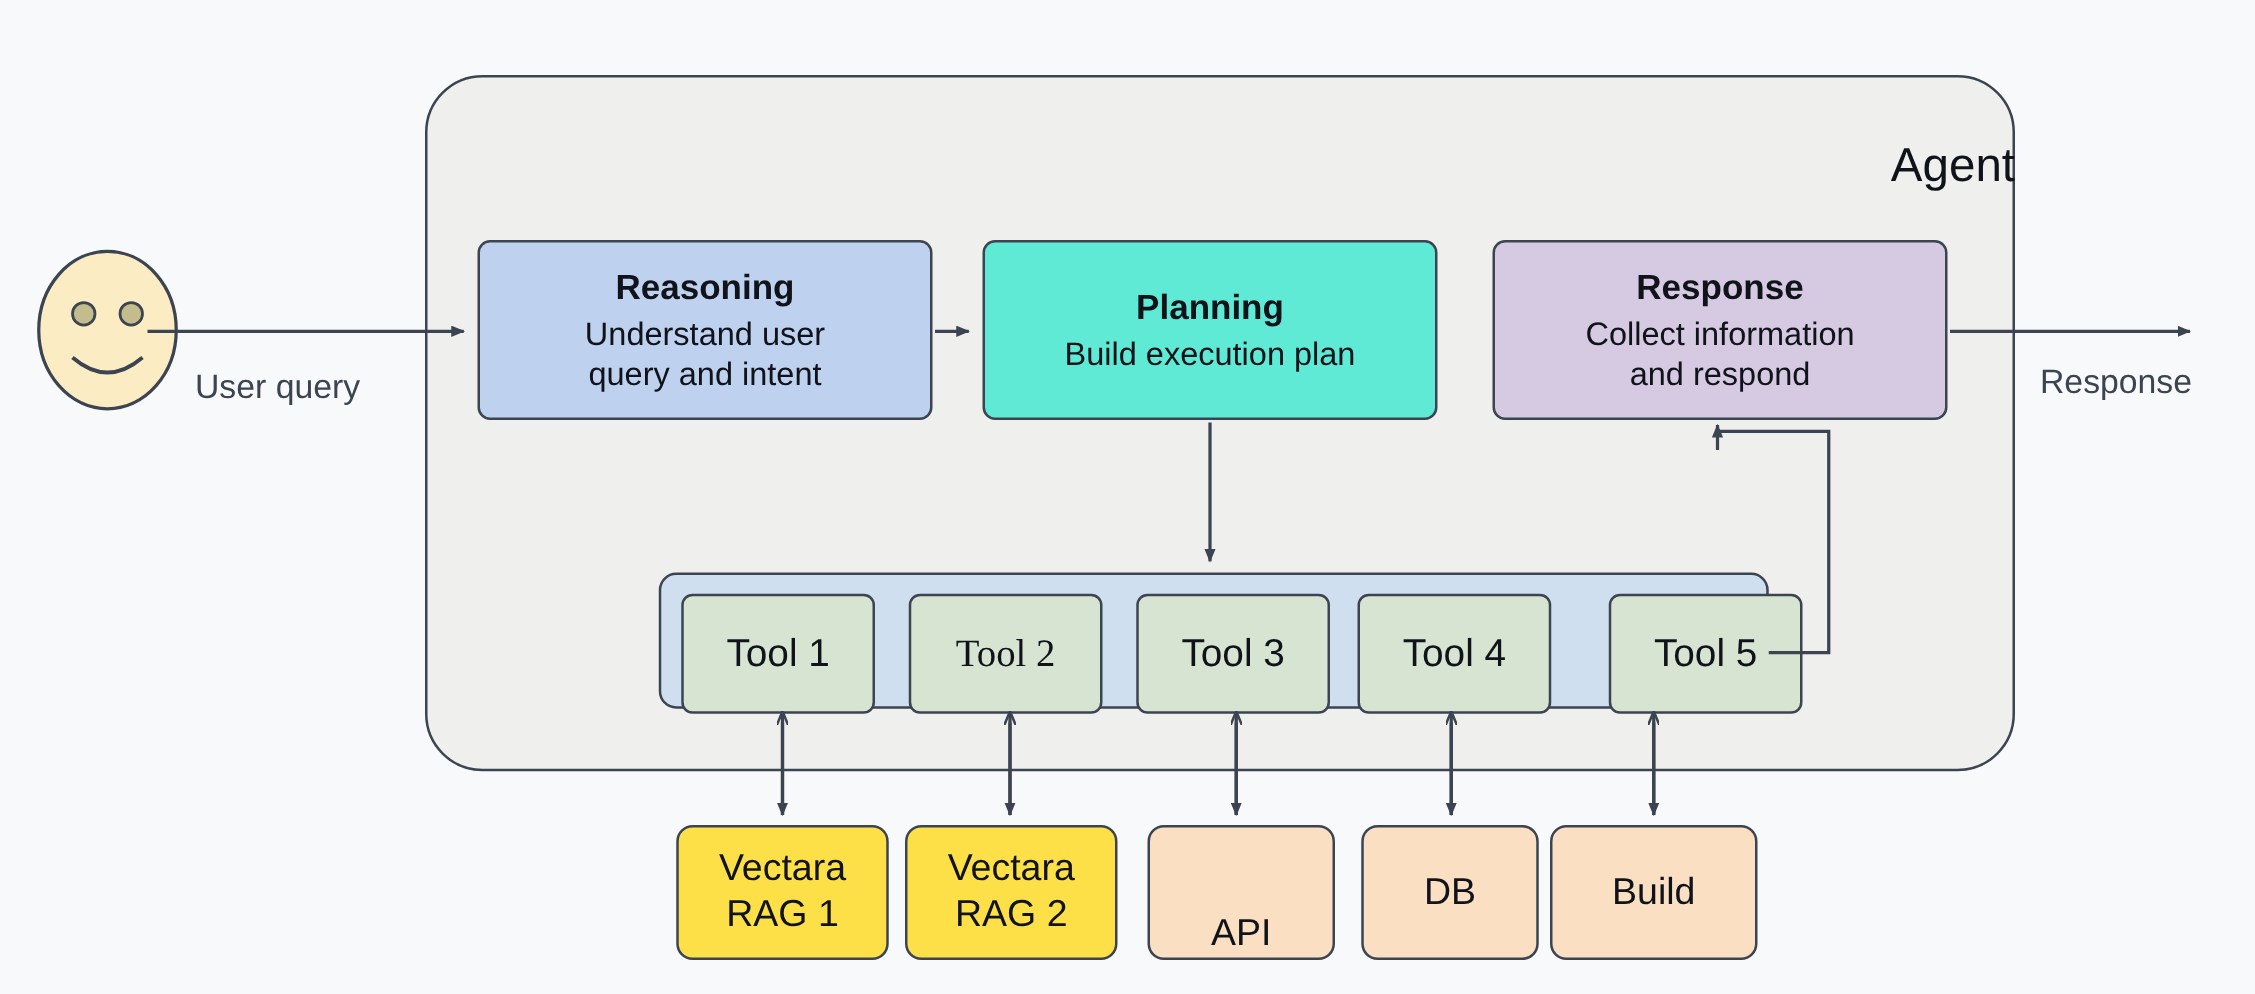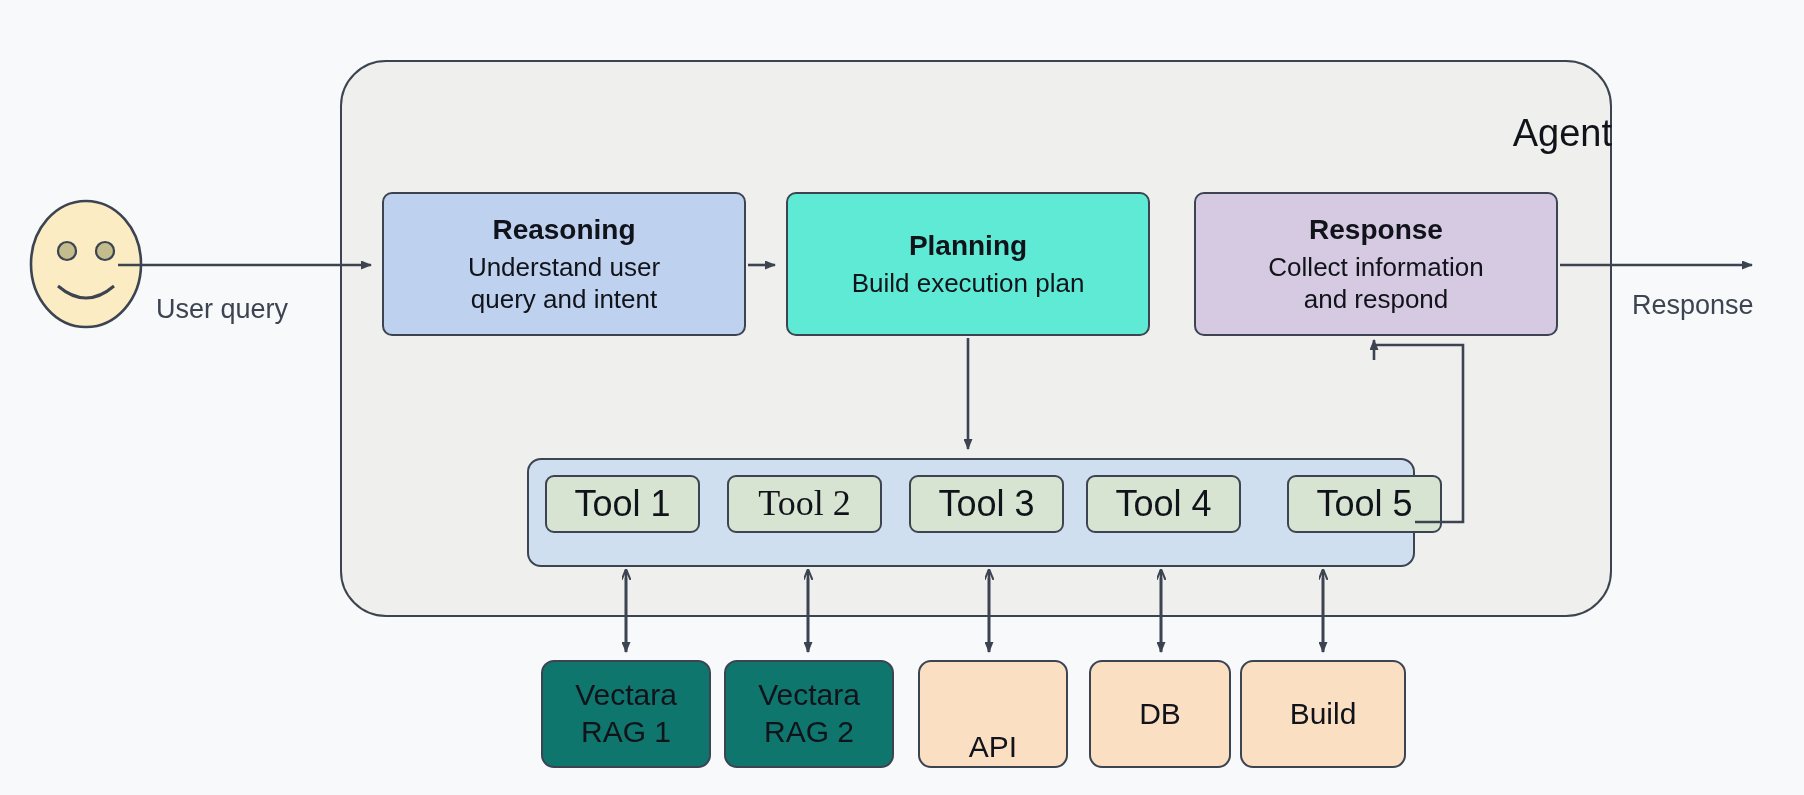--- a/index.html
+++ b/index.html
@@ -87,42 +87,42 @@
     left: 527px;
     top: 458px;
     width: 888px;
     height: 109px;
     box-sizing: border-box;
     background: #cfdfef;
     border: 2px solid #3d4451;
     border-radius: 14px;
   }
   .tool-box {
-    height: 58px;
+    height: 96px;
     top: 475px;
     width: 155px;
     background: #d6e4d1;
     border-radius: 9px;
-    font-size: 36px;
+    font-size: 31px;
   }
   #tool-1 { left: 545px; }
   #tool-2 { left: 727px; font-family: Liberation Serif, serif; }
   #tool-3 { left: 909px; }
   #tool-4 { left: 1086px; }
   #tool-5 { left: 1287px; }
 
   
   .src-box {
     top: 660px;
     height: 108px;
     width: 170px;
     border-radius: 13px;
     font-size: 30px;
   }
-  .src-rag { background: #0f766e; }
+  .src-rag { background: #fde047; }
   .src-plain { background: #fadfc3; }
   #src-1 { left: 541px; }
   #src-2 { left: 724px; }
   #src-3 { left: 918px; width: 150px; justify-content: flex-end; }
   #src-4 { left: 1089px; width: 142px; }
   #src-5 { left: 1240px; width: 166px; }
 
   
   #user-face {
     position: absolute;

